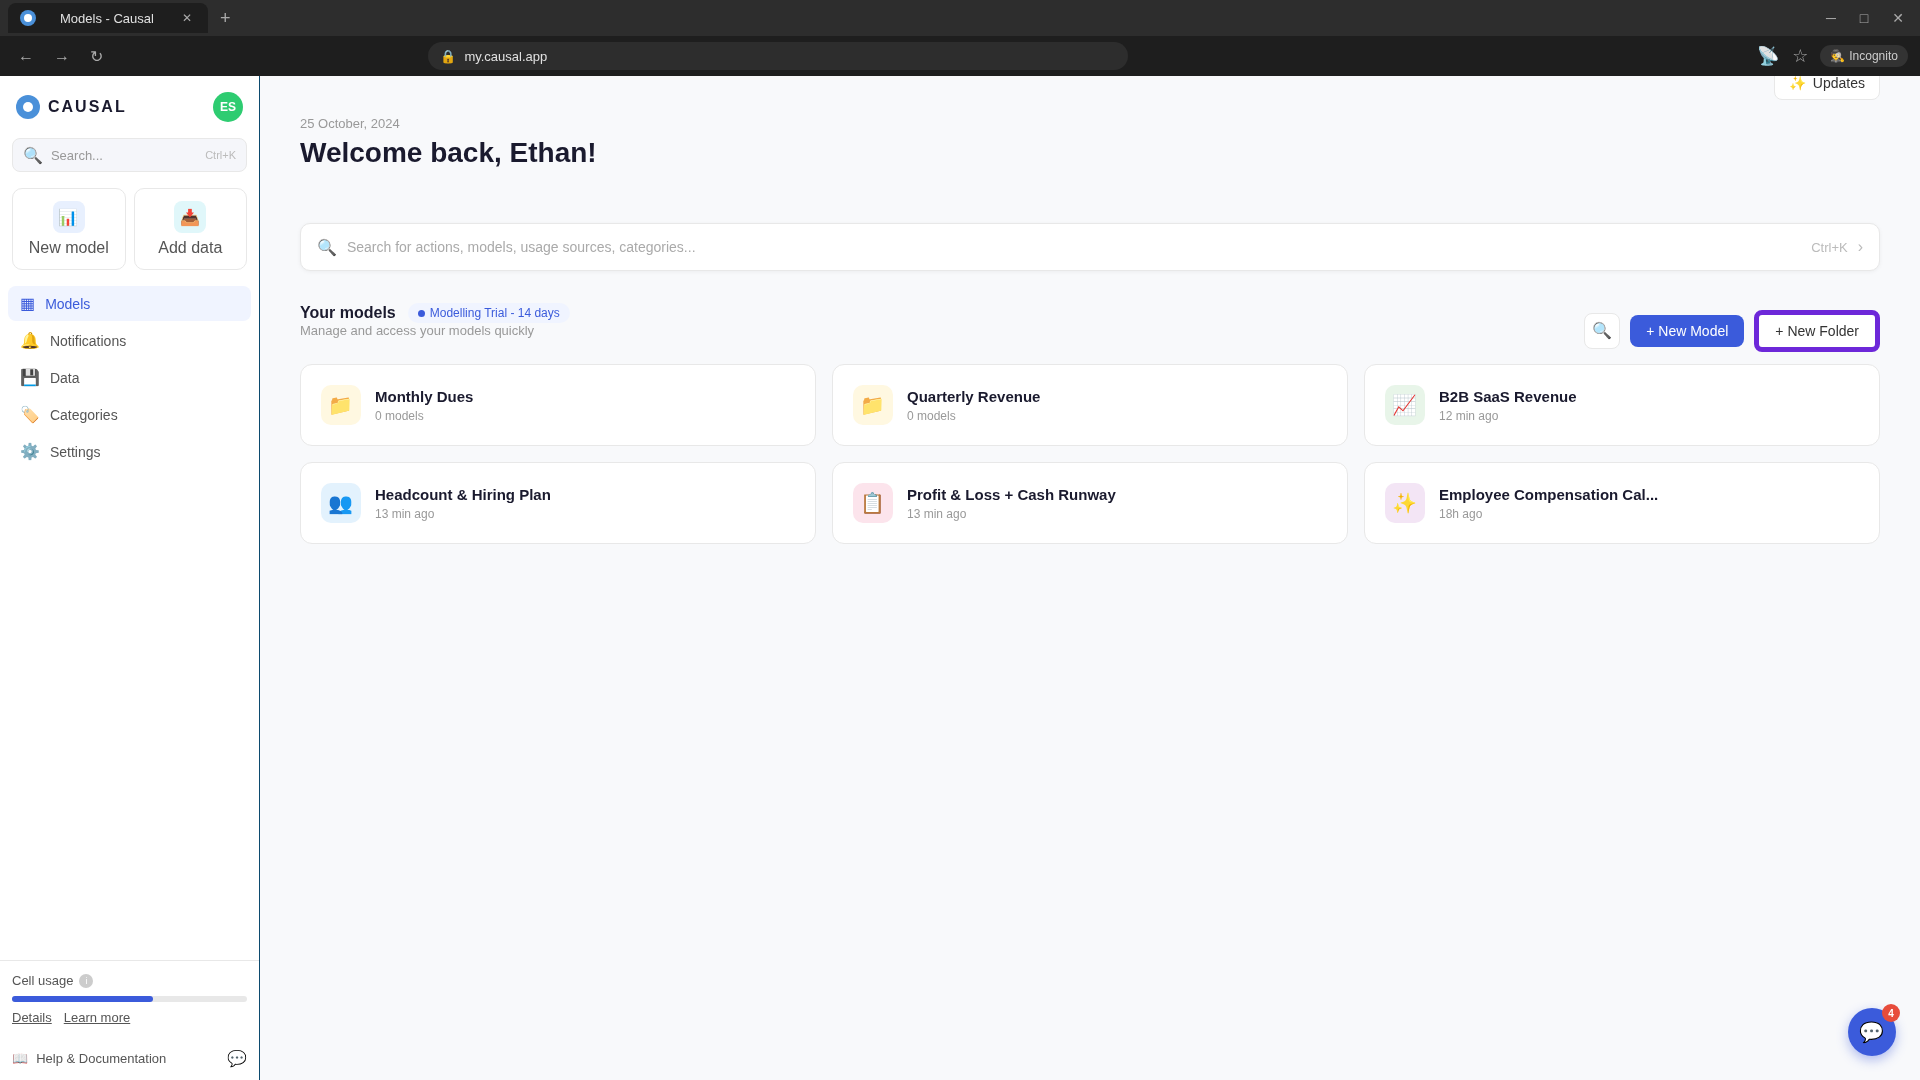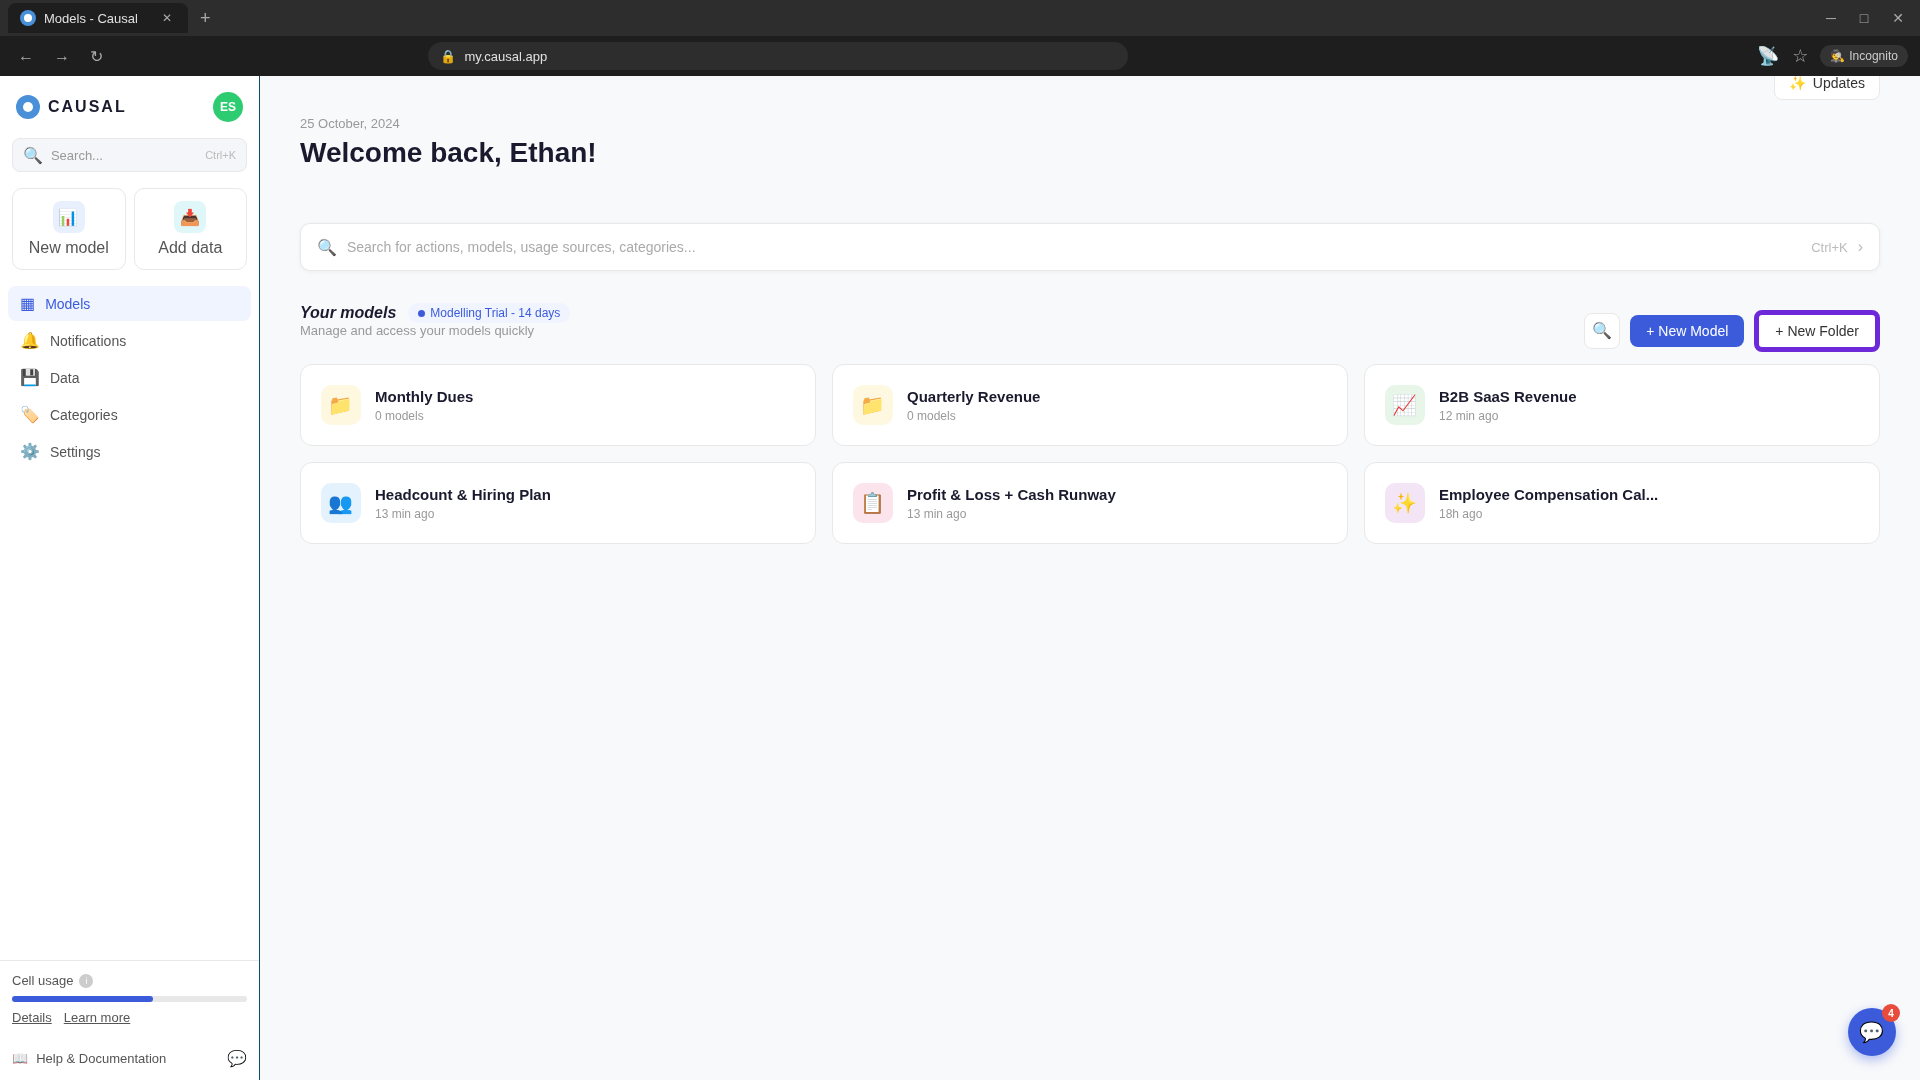--- a/index.html
+++ b/index.html
@@ -1,21 +1,21 @@
 <!DOCTYPE html>
 <html><head>
   <meta charset="utf-8">
   <style>
     * { margin: 0; padding: 0; box-sizing: border-box; }
     body { font-family: -apple-system, BlinkMacSystemFont, 'Segoe UI', sans-serif; background: #f5f6fa; display: flex; height: 100vh; overflow: hidden; }
 
     
     .browser-chrome { position: fixed; top: 0; left: 0; right: 0; z-index: 100; }
     .tab-bar { background: #2d2d2d; height: 36px; display: flex; align-items: center; padding: 0 8px; gap: 4px; }
-    .tab { background: #3c3c3c; border-radius: 8px 8px 0 0; padding: 0 12px; height: 30px; display: flex; align-items: center; gap: 8px; min-width: 180px; }
+    .tab { background: #3c3c3c; border-radius: 8px 8px 0 0; padding: 0 12px; height: 30px; display: flex; align-items: center; gap: 24px; min-width: 180px; }
     .tab.active { background: #1e1e1e; }
     .tab-favicon { width: 16px; height: 16px; border-radius: 50%; background: #4a90d9; display: flex; align-items: center; justify-content: center; }
     .tab-title { color: #e0e0e0; font-size: 13px; flex: 1; }
     .tab-close { color: #aaa; font-size: 12px; cursor: pointer; padding: 2px 4px; border-radius: 3px; }
     .new-tab { color: #aaa; font-size: 18px; padding: 4px 8px; cursor: pointer; }
     .tab-window-controls { margin-left: auto; display: flex; gap: 8px; }
     .win-btn { color: #aaa; font-size: 14px; padding: 2px 8px; cursor: pointer; }
 
     .address-bar { background: #1e1e1e; height: 40px; display: flex; align-items: center; padding: 0 12px; gap: 8px; }
     .nav-btn { color: #aaa; font-size: 16px; padding: 4px 6px; cursor: pointer; border-radius: 4px; }
@@ -68,21 +68,21 @@
     .page-title { font-size: 28px; font-weight: 600; color: #1a1a2e; margin-bottom: 30px; }
     .updates-btn { display: flex; align-items: center; gap: 6px; background: #fff; border: 1px solid #e8e8e8; border-radius: 8px; padding: 8px 14px; cursor: pointer; font-size: 14px; color: #333; float: right; margin-top: -50px; }
 
     .global-search { background: #fff; border: 1px solid #e8e8e8; border-radius: 10px; height: 48px; display: flex; align-items: center; padding: 0 16px; gap: 10px; margin-bottom: 32px; box-shadow: 0 1px 4px rgba(0,0,0,0.05); }
     .global-search-text { flex: 1; color: #aaa; font-size: 14px; }
     .global-search-shortcut { color: #bbb; font-size: 13px; }
     .global-search-arrow { color: #bbb; font-size: 16px; }
 
     .section-header { display: flex; align-items: center; justify-content: space-between; margin-bottom: 6px; }
     .section-title-row { display: flex; align-items: center; gap: 12px; }
-    .section-title { font-size: 16px; font-weight: 600; color: #1a1a2e; font-style: italic; }
+    .section-title { font-size: 16px; font-weight: 600; color: #1a1a2e; }
     .trial-badge { background: #f0f4ff; color: #3b5bdb; font-size: 12px; padding: 3px 10px; border-radius: 12px; display: flex; align-items: center; gap: 5px; }
     .trial-dot { width: 7px; height: 7px; border-radius: 50%; background: #3b5bdb; }
     .section-subtitle { color: #999; font-size: 13px; margin-bottom: 20px; }
     .section-actions { display: flex; gap: 10px; align-items: center; }
     .search-icon-btn { background: #fff; border: 1px solid #e8e8e8; border-radius: 8px; width: 36px; height: 36px; display: flex; align-items: center; justify-content: center; cursor: pointer; color: #555; }
     .new-model-btn { background: #3b5bdb; color: #fff; border: none; border-radius: 8px; padding: 8px 16px; font-size: 14px; font-weight: 500; cursor: pointer; display: flex; align-items: center; gap: 6px; }
     .new-folder-btn { background: #fff; border: 5px solid #6d28d9; border-radius: 8px; padding: 8px 16px; font-size: 14px; color: #333; cursor: pointer; display: flex; align-items: center; gap: 6px; }
 
     .models-grid { display: grid; grid-template-columns: repeat(3, 1fr); gap: 16px; }
     .model-card { background: #fff; border: 1px solid #e8e8e8; border-radius: 12px; padding: 20px; display: flex; align-items: center; gap: 14px; cursor: pointer; transition: box-shadow 0.15s; }

